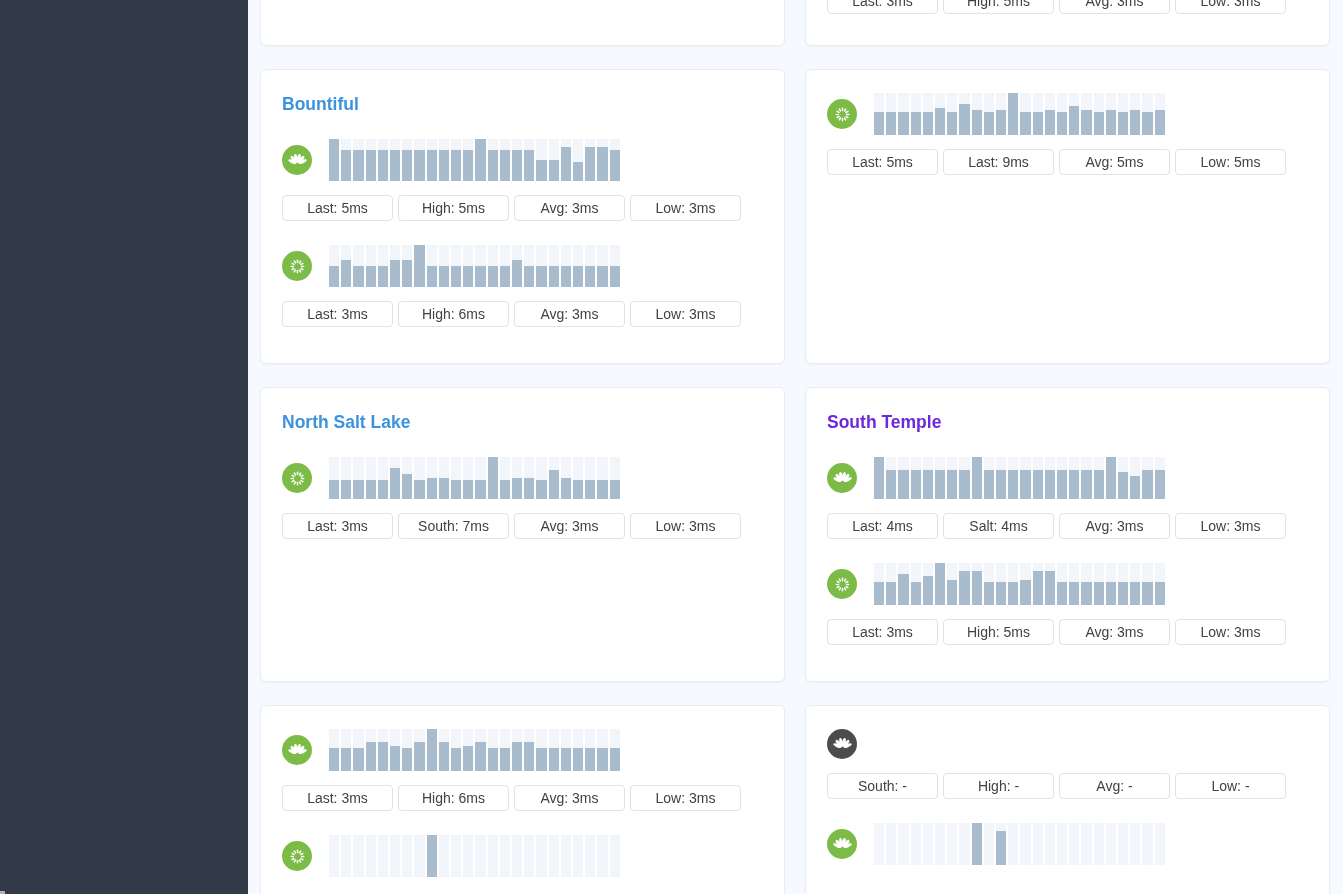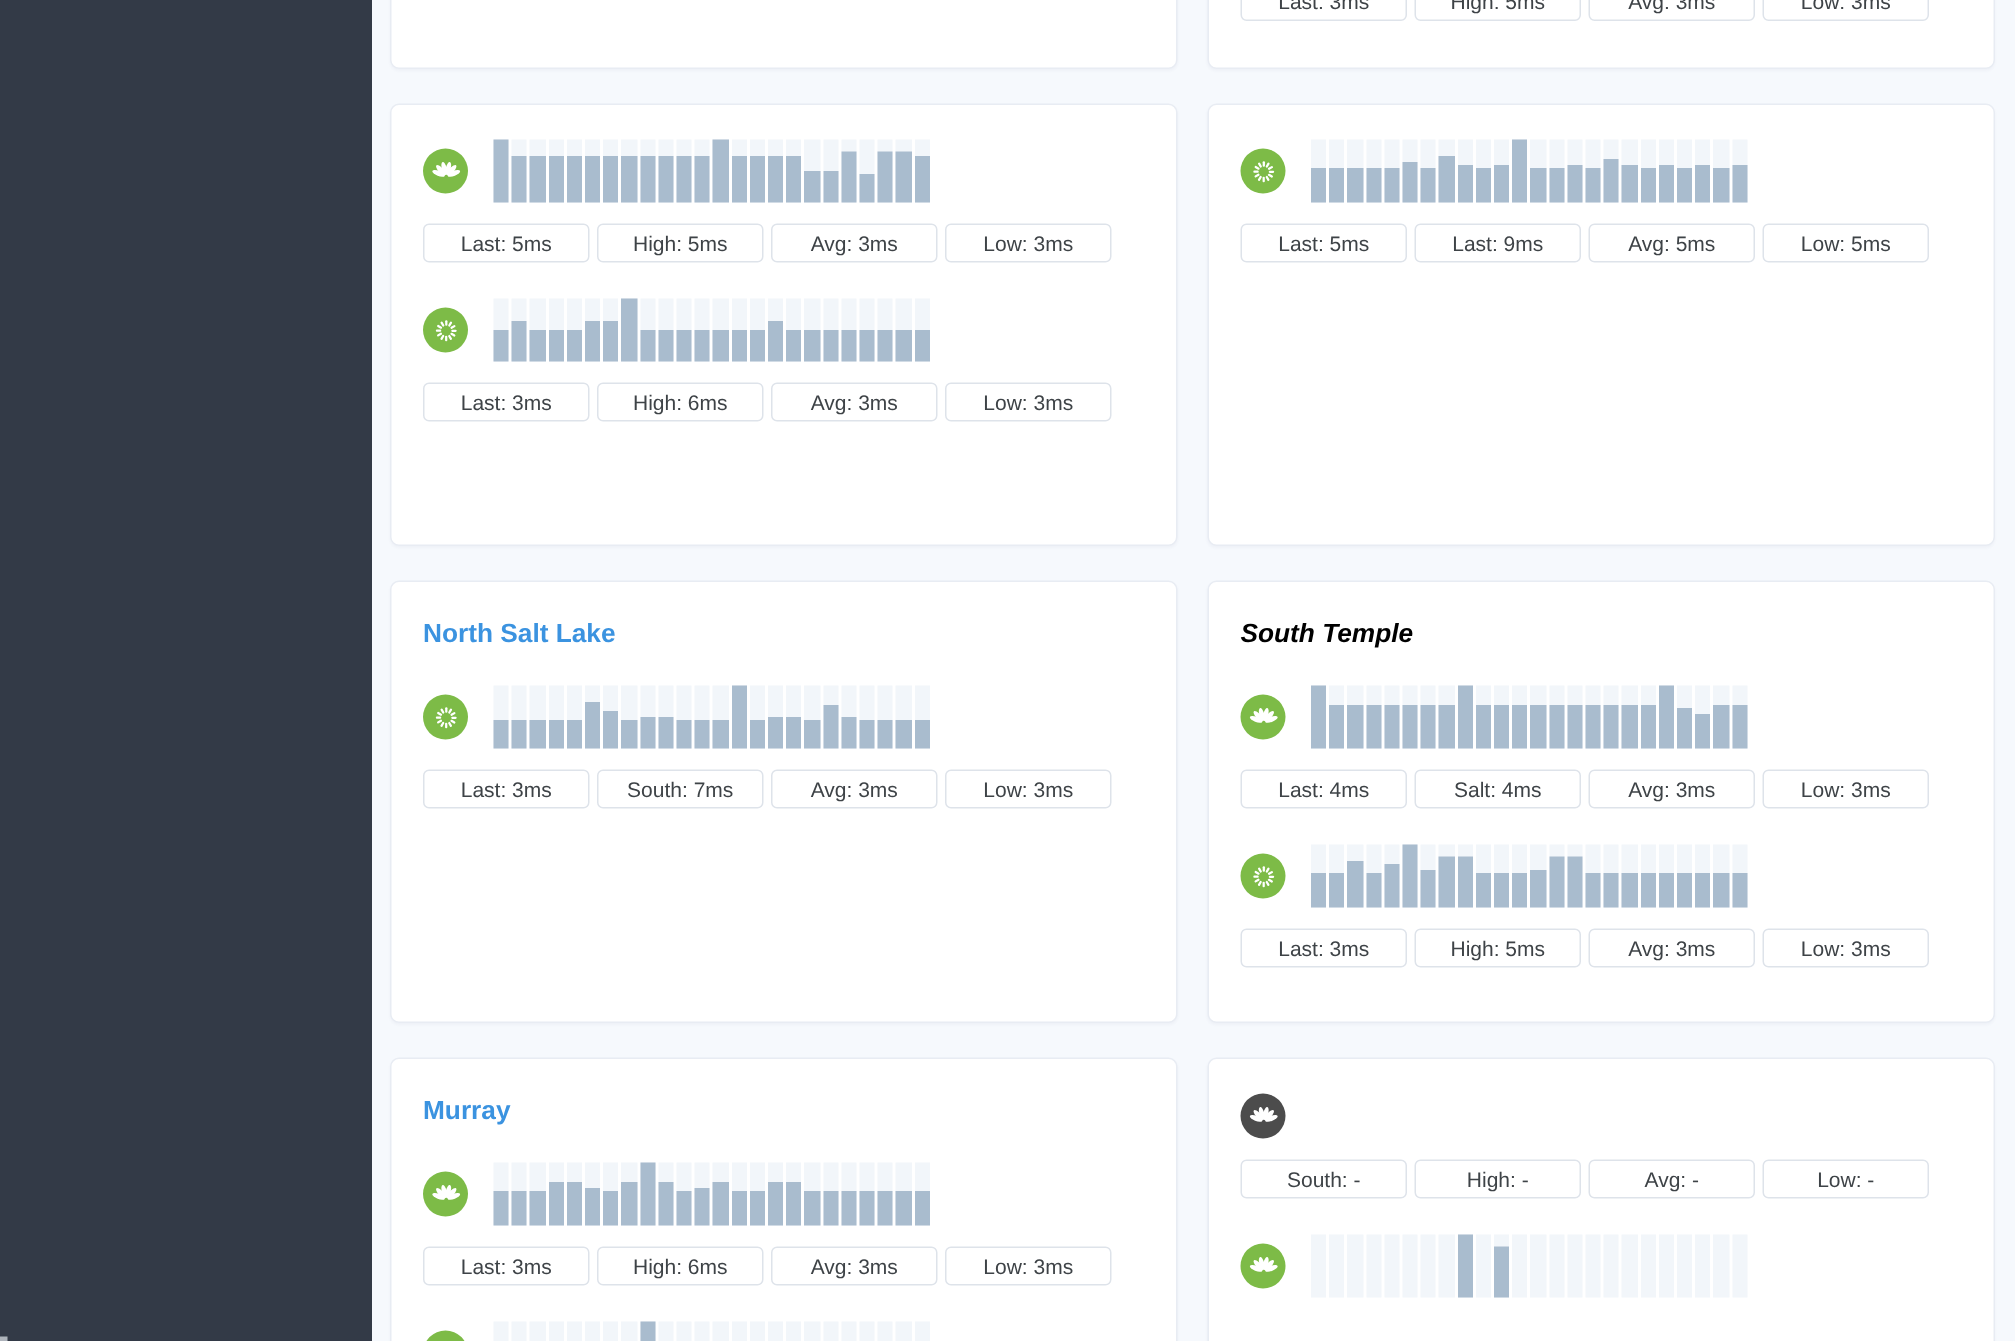--- a/index.html
+++ b/index.html
@@ -116,20 +116,21 @@
         <div class="stats last anchor-bottom">
           <div class="stat-pill">Last: 3ms</div>
           <div class="stat-pill">High: 5ms</div>
           <div class="stat-pill">Avg: 3ms</div>
           <div class="stat-pill">Low: 3ms</div>
         </div>
       </div>
     </div>
     <div class="row">
       <div class="card">
+        <div class="card-title" style="color: rgb(59, 147, 224);">Bountiful</div>
         <div class="monitor">
           <div class="status-icon" style="background: rgb(125, 187, 71);">
             <svg viewBox="0 0 24 24">
               <ellipse cx="12" cy="9" rx="2.1" ry="5.6" transform="rotate(-68 12 16)" fill="#ffffff"></ellipse>
               <ellipse cx="12" cy="9" rx="2.1" ry="5.6" transform="rotate(-41 12 16)" fill="#ffffff"></ellipse>
               <ellipse cx="12" cy="9" rx="2.1" ry="5.6" transform="rotate(-14 12 16)" fill="#ffffff"></ellipse>
               <ellipse cx="12" cy="9" rx="2.1" ry="5.6" transform="rotate(14 12 16)" fill="#ffffff"></ellipse>
               <ellipse cx="12" cy="9" rx="2.1" ry="5.6" transform="rotate(41 12 16)" fill="#ffffff"></ellipse>
               <ellipse cx="12" cy="9" rx="2.1" ry="5.6" transform="rotate(68 12 16)" fill="#ffffff"></ellipse>
             </svg>
@@ -607,21 +608,21 @@
           </div>
         </div>
         <div class="stats last">
           <div class="stat-pill">Last: 3ms</div>
           <div class="stat-pill">South: 7ms</div>
           <div class="stat-pill">Avg: 3ms</div>
           <div class="stat-pill">Low: 3ms</div>
         </div>
       </div>
       <div class="card">
-        <div class="card-title" style="color: #000000; font-style: italic;">South Temple</div>
+        <div class="card-title" style="color: #6d28d9;">South Temple</div>
         <div class="monitor">
           <div class="status-icon" style="background: rgb(125, 187, 71);">
             <svg viewBox="0 0 24 24">
               <ellipse cx="12" cy="9" rx="2.1" ry="5.6" transform="rotate(-68 12 16)" fill="#ffffff"></ellipse>
               <ellipse cx="12" cy="9" rx="2.1" ry="5.6" transform="rotate(-41 12 16)" fill="#ffffff"></ellipse>
               <ellipse cx="12" cy="9" rx="2.1" ry="5.6" transform="rotate(-14 12 16)" fill="#ffffff"></ellipse>
               <ellipse cx="12" cy="9" rx="2.1" ry="5.6" transform="rotate(14 12 16)" fill="#ffffff"></ellipse>
               <ellipse cx="12" cy="9" rx="2.1" ry="5.6" transform="rotate(41 12 16)" fill="#ffffff"></ellipse>
               <ellipse cx="12" cy="9" rx="2.1" ry="5.6" transform="rotate(68 12 16)" fill="#ffffff"></ellipse>
             </svg>
@@ -850,21 +851,20 @@
         <div class="stats last">
           <div class="stat-pill">Last: 3ms</div>
           <div class="stat-pill">High: 5ms</div>
           <div class="stat-pill">Avg: 3ms</div>
           <div class="stat-pill">Low: 3ms</div>
         </div>
       </div>
     </div>
     <div class="row">
       <div class="card">
-        <div class="card-title" style="color: rgb(59, 147, 224);">Murray</div>
         <div class="monitor">
           <div class="status-icon" style="background: rgb(125, 187, 71);">
             <svg viewBox="0 0 24 24">
               <ellipse cx="12" cy="9" rx="2.1" ry="5.6" transform="rotate(-68 12 16)" fill="#ffffff"></ellipse>
               <ellipse cx="12" cy="9" rx="2.1" ry="5.6" transform="rotate(-41 12 16)" fill="#ffffff"></ellipse>
               <ellipse cx="12" cy="9" rx="2.1" ry="5.6" transform="rotate(-14 12 16)" fill="#ffffff"></ellipse>
               <ellipse cx="12" cy="9" rx="2.1" ry="5.6" transform="rotate(14 12 16)" fill="#ffffff"></ellipse>
               <ellipse cx="12" cy="9" rx="2.1" ry="5.6" transform="rotate(41 12 16)" fill="#ffffff"></ellipse>
               <ellipse cx="12" cy="9" rx="2.1" ry="5.6" transform="rotate(68 12 16)" fill="#ffffff"></ellipse>
             </svg>

